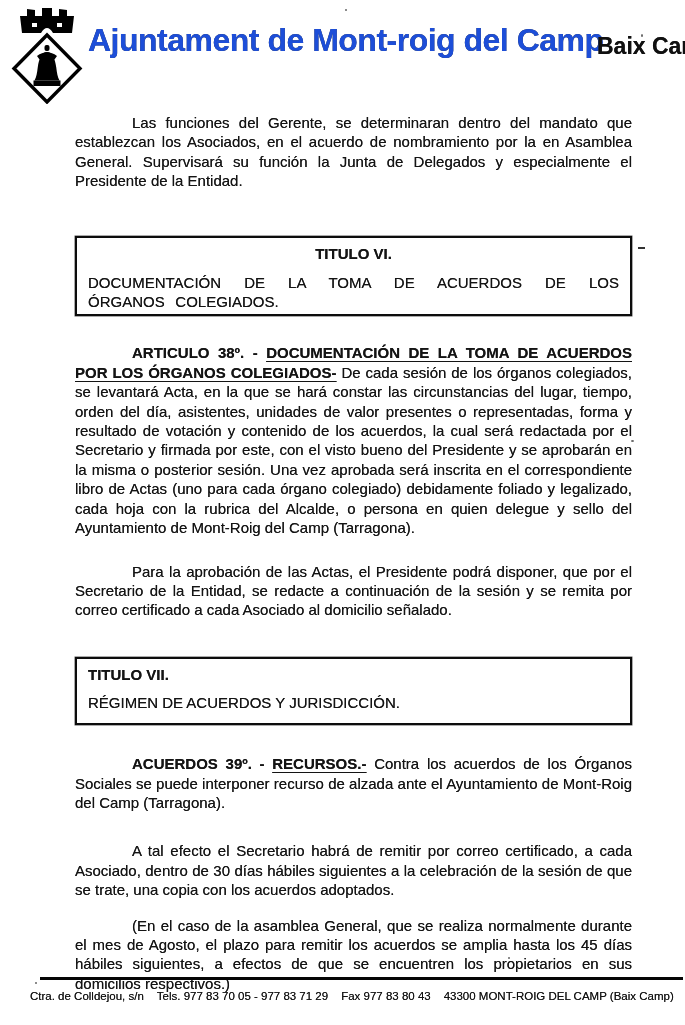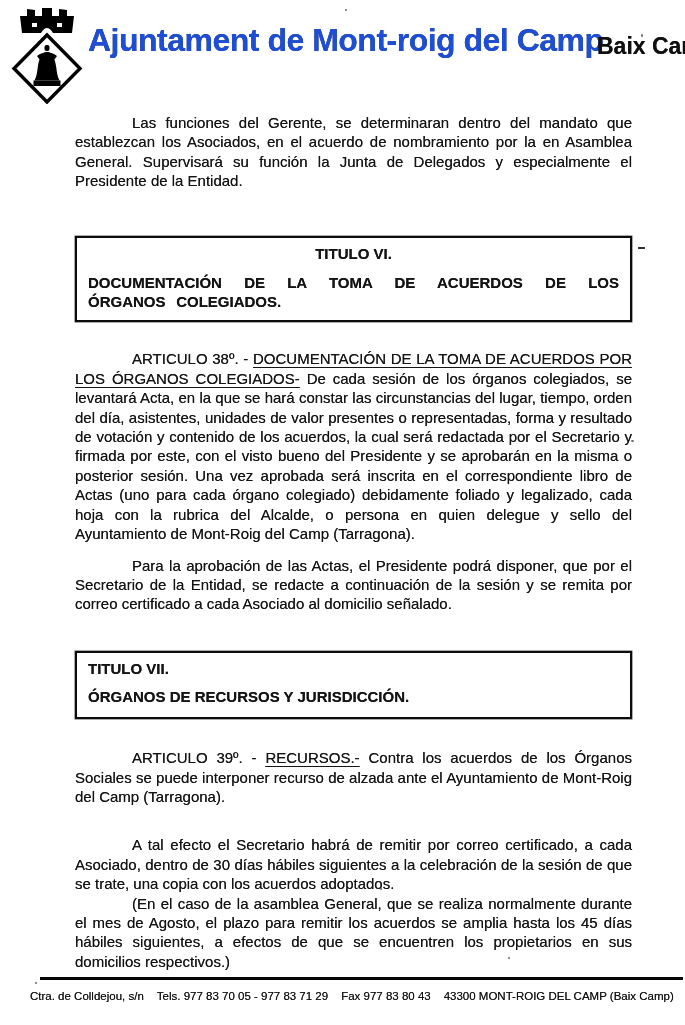--- a/index.html
+++ b/index.html
@@ -27,40 +27,40 @@
   }
   
   .content{
     margin:9px 0 0 75px;width:557px;
     font-size:15px;line-height:19.4px;
     text-align:justify;
     text-shadow:0 0 0.45px #444;
   }
   .par{margin:0;}
   .indent{text-indent:57px;}
-  .b{font-weight:400;}
+  .b{font-weight:700;}
   .u{text-decoration:underline;text-decoration-thickness:1.4px;text-underline-offset:2.5px;}
   .m-intro{margin-top:8px;}
   .titled-box{
     border:2.5px solid #0c0c0c;
-    padding:7px 11px 9px 11px;
+    padding:7px 11px 3px 11px;
     box-shadow:0 0 0 0.5px #555;
   }
   .box-vi{margin-top:45px;}
   .box-heading{margin:0;font-size:15px;font-weight:700;text-align:left;line-height:17px;}
   .centered{text-align:center;}
-  .box-sub{margin:11px 0 0 0;font-weight:700;}
+  .box-sub{margin:11px 0 0 0;font-weight:400;}
   .spread{word-spacing:6.5px;}
   .box-vii{margin-top:37px;padding-bottom:11px;}
   .box-vii .box-sub{margin-top:10px;}
   .m-art38{margin-top:27px;}
-  .m-actas{margin-top:12px;}
+  .m-actas{margin-top:24px;}
   .m-art39{margin-top:29px;}
   .m-remision{margin-top:29px;}
-  .m-note{margin-top:0;}
+  .m-note{margin-top:16px;}
   
   .page-footer{position:absolute;left:0;bottom:0;width:685px;height:48px;}
   .footer-rule{position:absolute;left:40px;right:2px;top:0;border-top:3px solid #050505;}
   .footer-text{
     position:absolute;left:30px;top:13px;
     font-size:11.5px;white-space:nowrap;color:#121212;
     text-shadow:0 0 0.4px #444;
   }
   .footer-text span{margin-right:13px;}
   
@@ -106,24 +106,24 @@
       <h2 class="box-heading centered">TITULO VI.</h2>
       <p class="par box-sub spread">DOCUMENTACIÓN DE LA TOMA DE ACUERDOS DE LOS ÓRGANOS COLEGIADOS.</p>
     </section>
 
     <p class="par indent m-art38"><span class="b">ARTICULO 38º. - </span><span class="b u">DOCUMENTACIÓN DE LA TOMA DE ACUERDOS POR LOS ÓRGANOS COLEGIADOS-</span><span> De cada sesión de los órganos colegiados, se levantará Acta, en la que se hará constar las circunstancias del lugar, tiempo, orden del día, asistentes, unidades de valor presentes o representadas, forma y resultado de votación y contenido de los acuerdos, la cual será redactada por el Secretario y firmada por este, con el visto bueno del Presidente y se aprobarán en la misma o posterior sesión. Una vez aprobada será inscrita en el correspondiente libro de Actas (uno para cada órgano colegiado) debidamente foliado y legalizado, cada hoja con la rubrica del Alcalde, o persona en quien delegue y sello del Ayuntamiento de Mont-Roig del Camp (Tarragona).</span></p>
 
     <p class="par indent m-actas">Para la aprobación de las Actas, el Presidente podrá disponer, que por el Secretario de la Entidad, se redacte a continuación de la sesión y se remita por correo certificado a cada Asociado al domicilio señalado.</p>
 
     <section class="titled-box box-vii">
       <h2 class="box-heading">TITULO VII.</h2>
-      <p class="par box-sub">ÓRGANOS DE RECURSOS Y JURISDICCIÓN.</p>
+      <p class="par box-sub">RÉGIMEN DE ACUERDOS Y JURISDICCIÓN.</p>
     </section>
 
-    <p class="par indent m-art39"><span class="b">ARTICULO 39º. - </span><span class="b u">RECURSOS.-</span><span> Contra los acuerdos de los Órganos Sociales se puede interponer recurso de alzada ante el Ayuntamiento de Mont-Roig del Camp (Tarragona).</span></p>
+    <p class="par indent m-art39"><span class="b">ACUERDOS 39º. - </span><span class="b u">RECURSOS.-</span><span> Contra los acuerdos de los Órganos Sociales se puede interponer recurso de alzada ante el Ayuntamiento de Mont-Roig del Camp (Tarragona).</span></p>
 
     <p class="par indent m-remision">A tal efecto el Secretario habrá de remitir por correo certificado, a cada Asociado, dentro de 30 días hábiles siguientes a la celebración de la sesión de que se trate, una copia con los acuerdos adoptados.</p>
 
     <p class="par indent m-note">(En el caso de la asamblea General, que se realiza normalmente durante el mes de Agosto, el plazo para remitir los acuerdos se amplia hasta los 45 días hábiles siguientes, a efectos de que se encuentren los propietarios en sus domicilios respectivos.)</p>
 
   </main>
 
   <footer class="page-footer">
     <div class="footer-rule"></div>
     <div class="footer-text">

